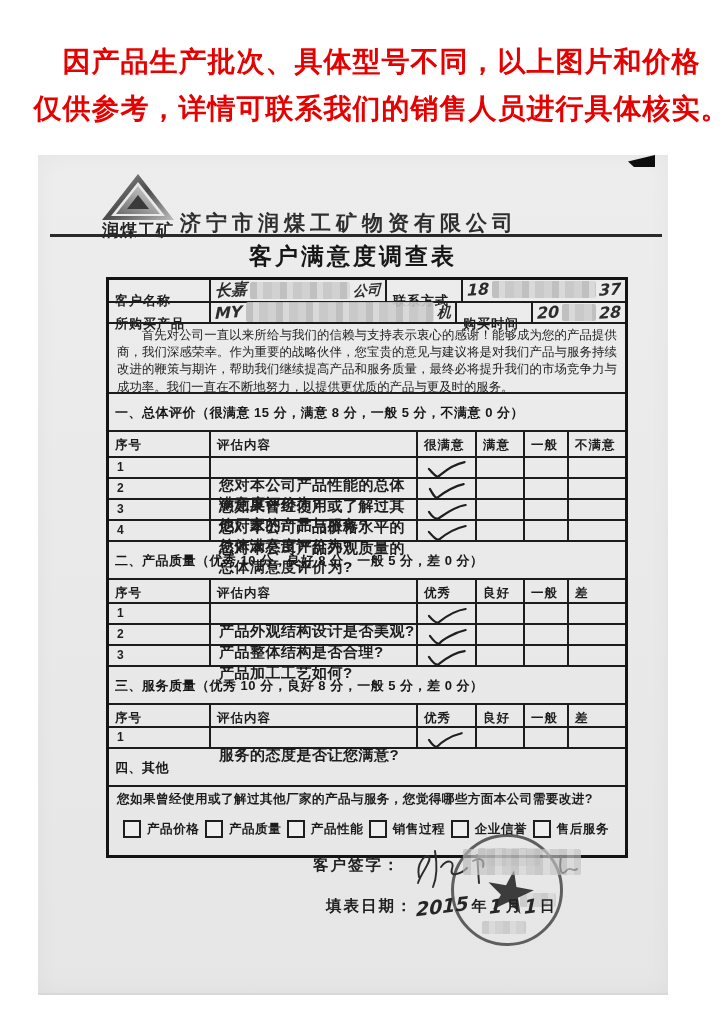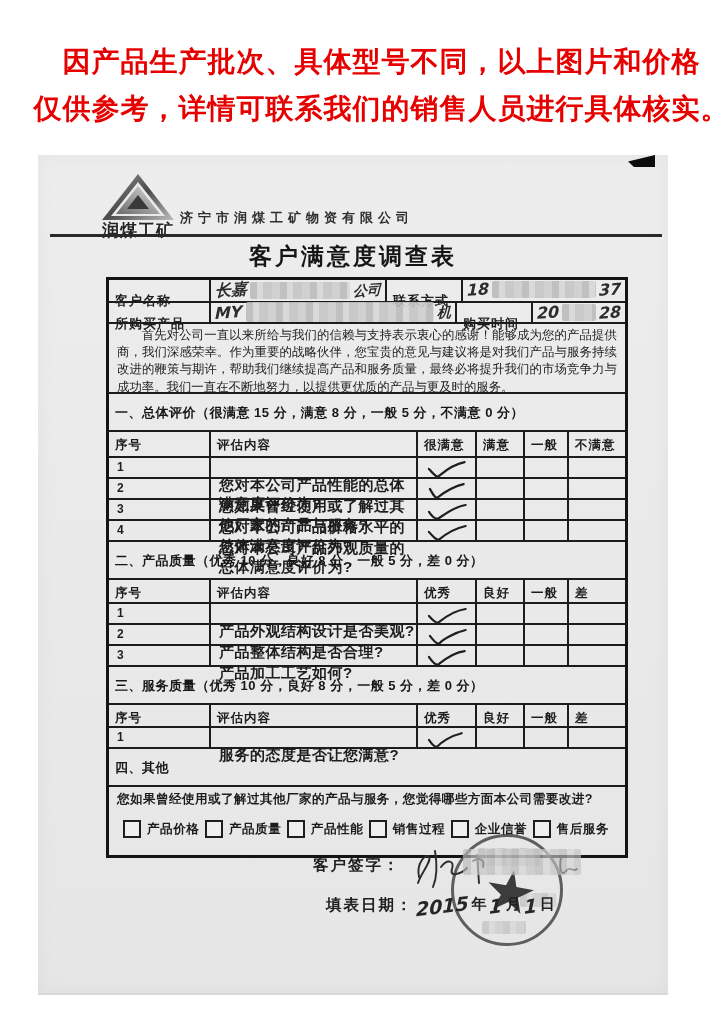--- a/index.html
+++ b/index.html
@@ -17,21 +17,21 @@
          box-shadow:inset 0 0 22px rgba(0,0,0,.04);border-bottom:2px solid #d8d8d8;}
   .corner-mark{position:absolute;top:0;right:13px;width:27px;height:12px;background:#0d0d0d;
                clip-path:polygon(0 55%,100% 0,100% 100%,22% 100%);}
 
   
   .logo{position:absolute;left:55px;top:18px;width:90px;text-align:center;}
   .logo-tri{display:block;margin:0 auto;}
   .logo-text{margin-top:-2px;font-size:17px;font-weight:900;letter-spacing:1px;color:#242424;
              text-shadow:1px 1px 0 rgba(255,255,255,.6);}
   .company-name{position:absolute;left:142px;top:54px;font-family:"Liberation Serif","DejaVu Serif",serif;
-                font-size:13px;font-weight:600;letter-spacing:5px;color:#2e2e2e;}
+                font-size:21px;font-weight:600;letter-spacing:5px;color:#2e2e2e;}
   .header-rule{position:absolute;left:12px;top:79px;width:612px;height:2.5px;background:#2a2a2a;}
   .form-title{position:absolute;left:0;top:86px;width:100%;text-align:center;
               font-size:23px;font-weight:900;letter-spacing:3px;color:#161616;}
 
   
   .ftable{position:absolute;left:68px;top:122px;width:522px;border:3px solid #141414;box-sizing:border-box;}
   .r{display:flex;border-top:2px solid #1c1c1c;box-sizing:border-box;}
   .r:first-child{border-top:none;}
   .c{border-left:2px solid #1c1c1c;box-sizing:border-box;position:relative;overflow:visible;}
   .c:first-child{border-left:none;}
@@ -77,21 +77,21 @@
 
   
   .other-q{font-size:12.6px;font-weight:600;color:#1d1d1d;padding:4px 8px 0 8px;letter-spacing:.4px;}
   .opts{display:flex;justify-content:space-between;padding:12px 16px 0 14px;}
   .opt{display:flex;align-items:center;}
   .optbox{width:14px;height:14px;border:2px solid #1e1e1e;background:#efefef;margin-right:6px;flex:0 0 auto;}
   .optlab{font-size:12.6px;font-weight:700;color:#1c1c1c;letter-spacing:.5px;}
 
   
   .sign-row{position:absolute;left:275px;top:700px;z-index:3;display:flex;align-items:flex-start;}
-  .date-row{position:absolute;left:288px;top:740px;z-index:3;display:flex;align-items:flex-start;}
+  .date-row{position:absolute;left:288px;top:740px;z-index:3;display:flex;align-items:center;}
   .flabel{font-size:15.5px;font-weight:800;letter-spacing:2px;color:#202020;}
   .sig-wrap{position:relative;margin-left:10px;margin-top:-8px;}
   .sig-mosaic{position:absolute;left:52px;top:2px;width:118px;height:26px;opacity:.65;border-radius:2px;
     background:
       repeating-linear-gradient(90deg,#b9b9b9 0 8px,#d5d5d5 8px 15px,#c3c3c3 15px 24px),
       repeating-linear-gradient(0deg,rgba(255,255,255,.4) 0 6px,rgba(110,110,110,.25) 6px 12px);}
   .date-hand{font-family:"DejaVu Sans",sans-serif;font-style:italic;font-weight:700;font-size:19px;
              color:#262626;display:inline-block;transform:rotate(-7deg) skewX(-8deg);margin:0 2px;}
   .date-print{font-size:15px;font-weight:800;color:#202020;margin:0 1px;}
 

